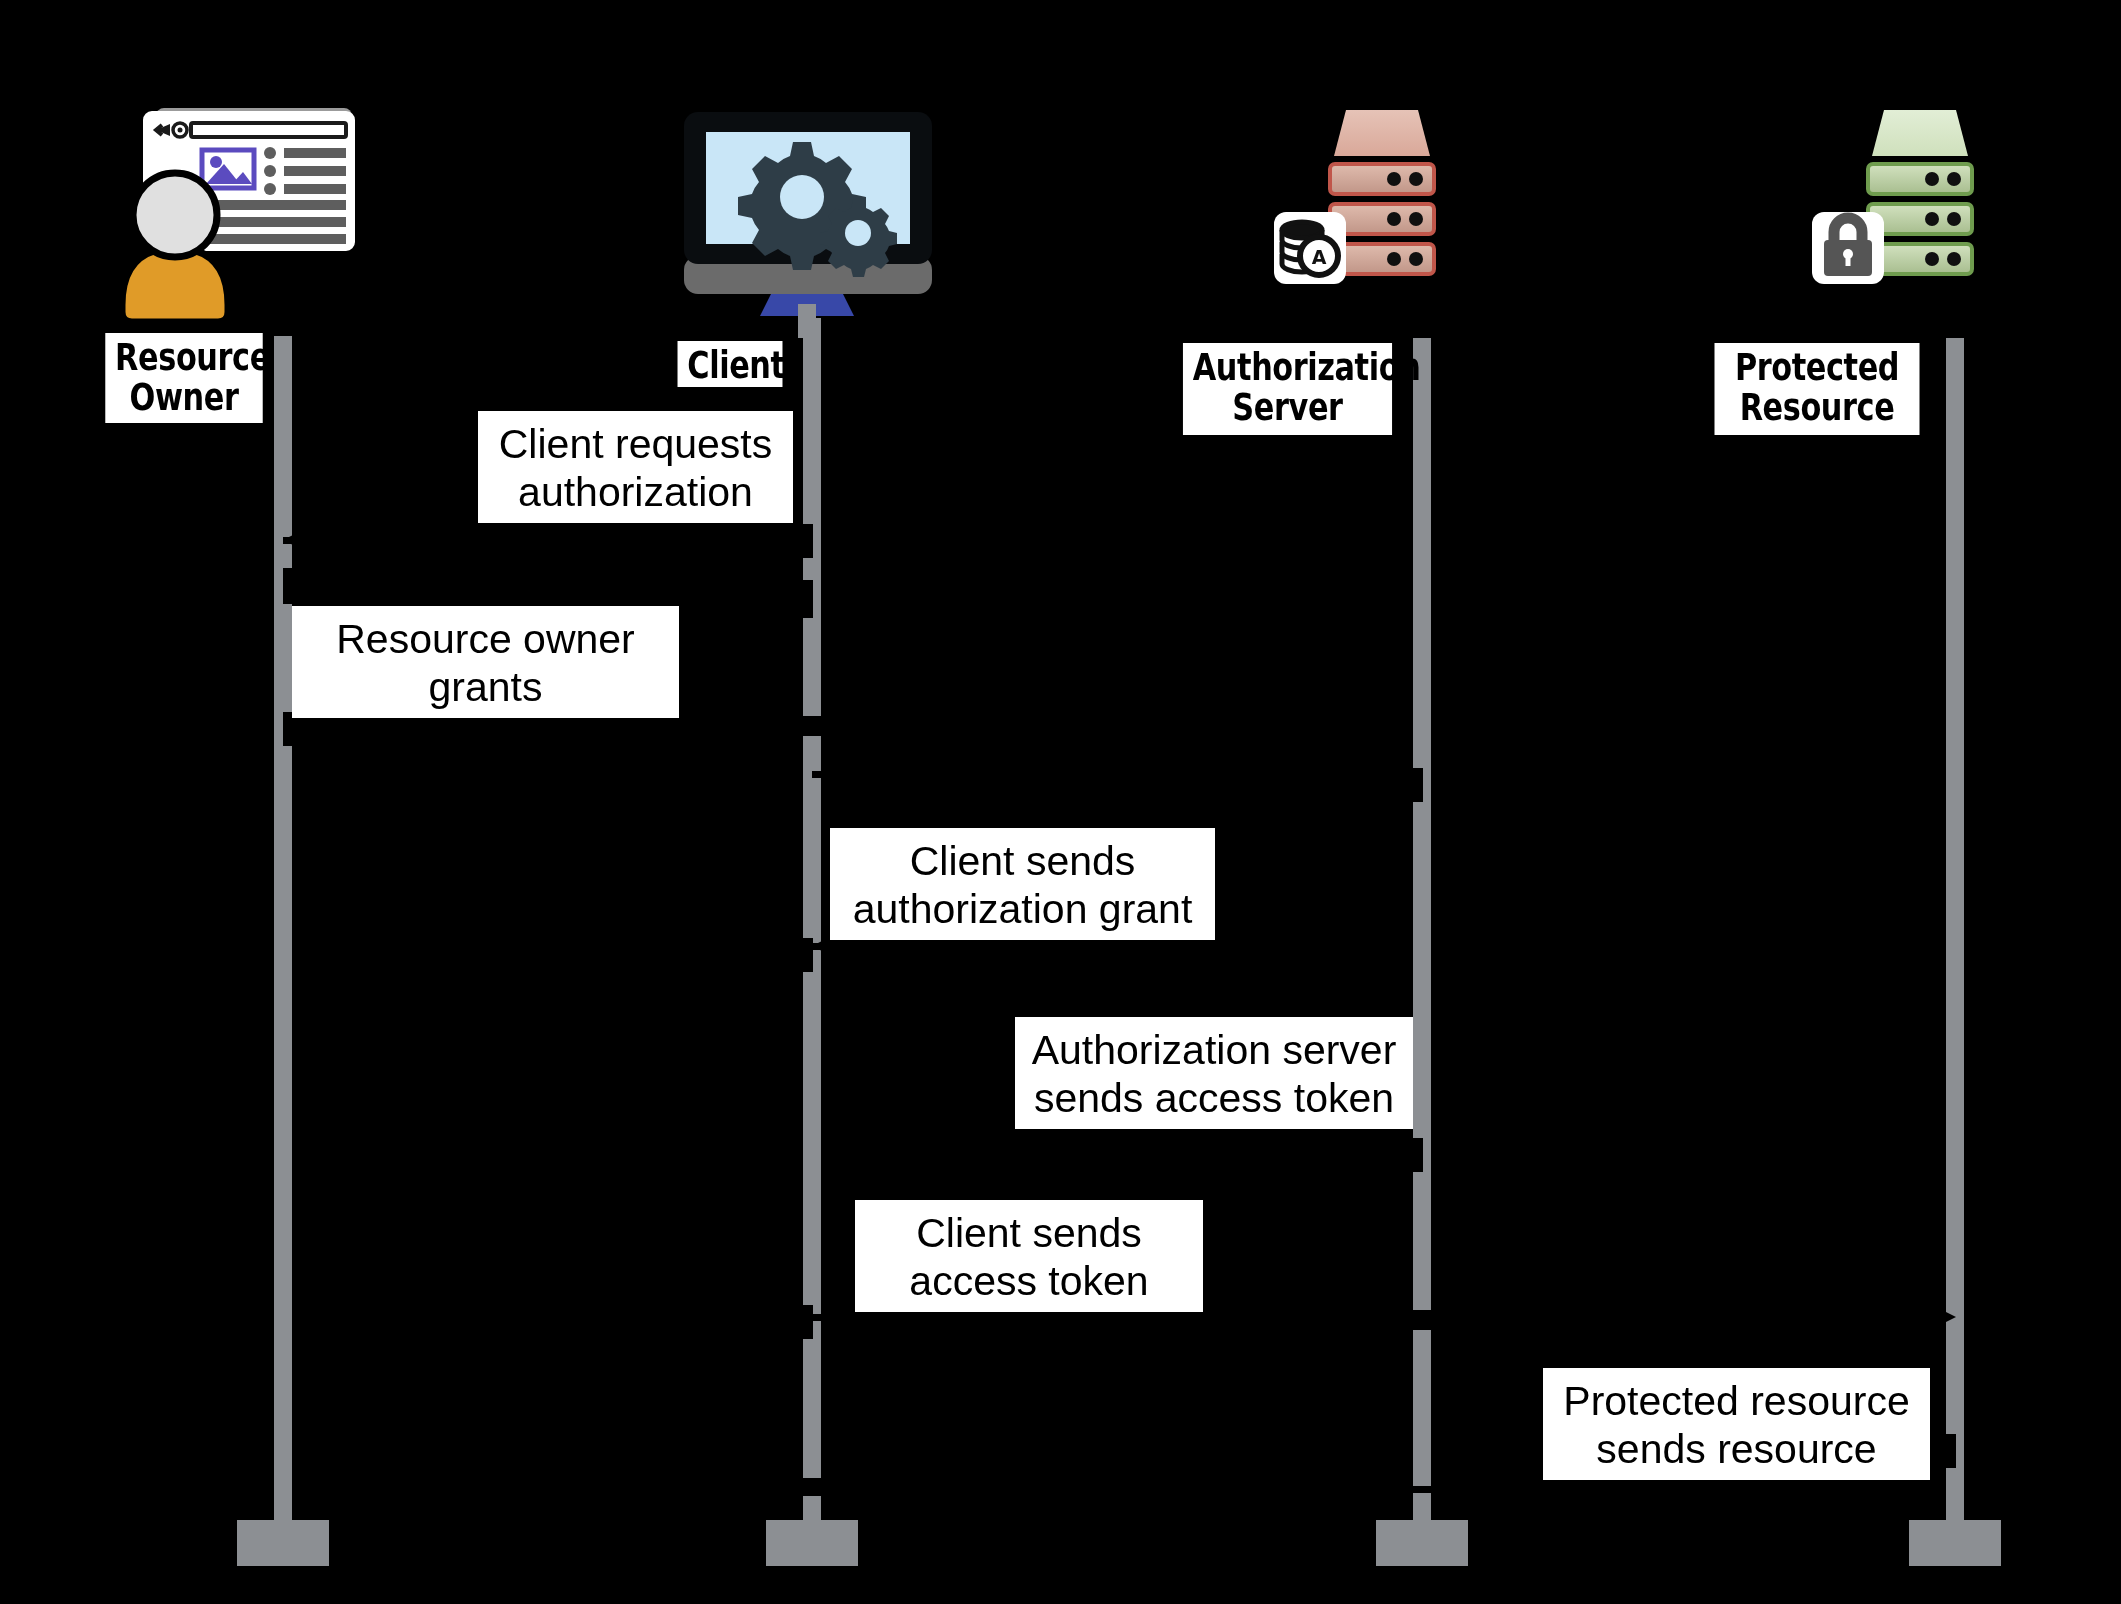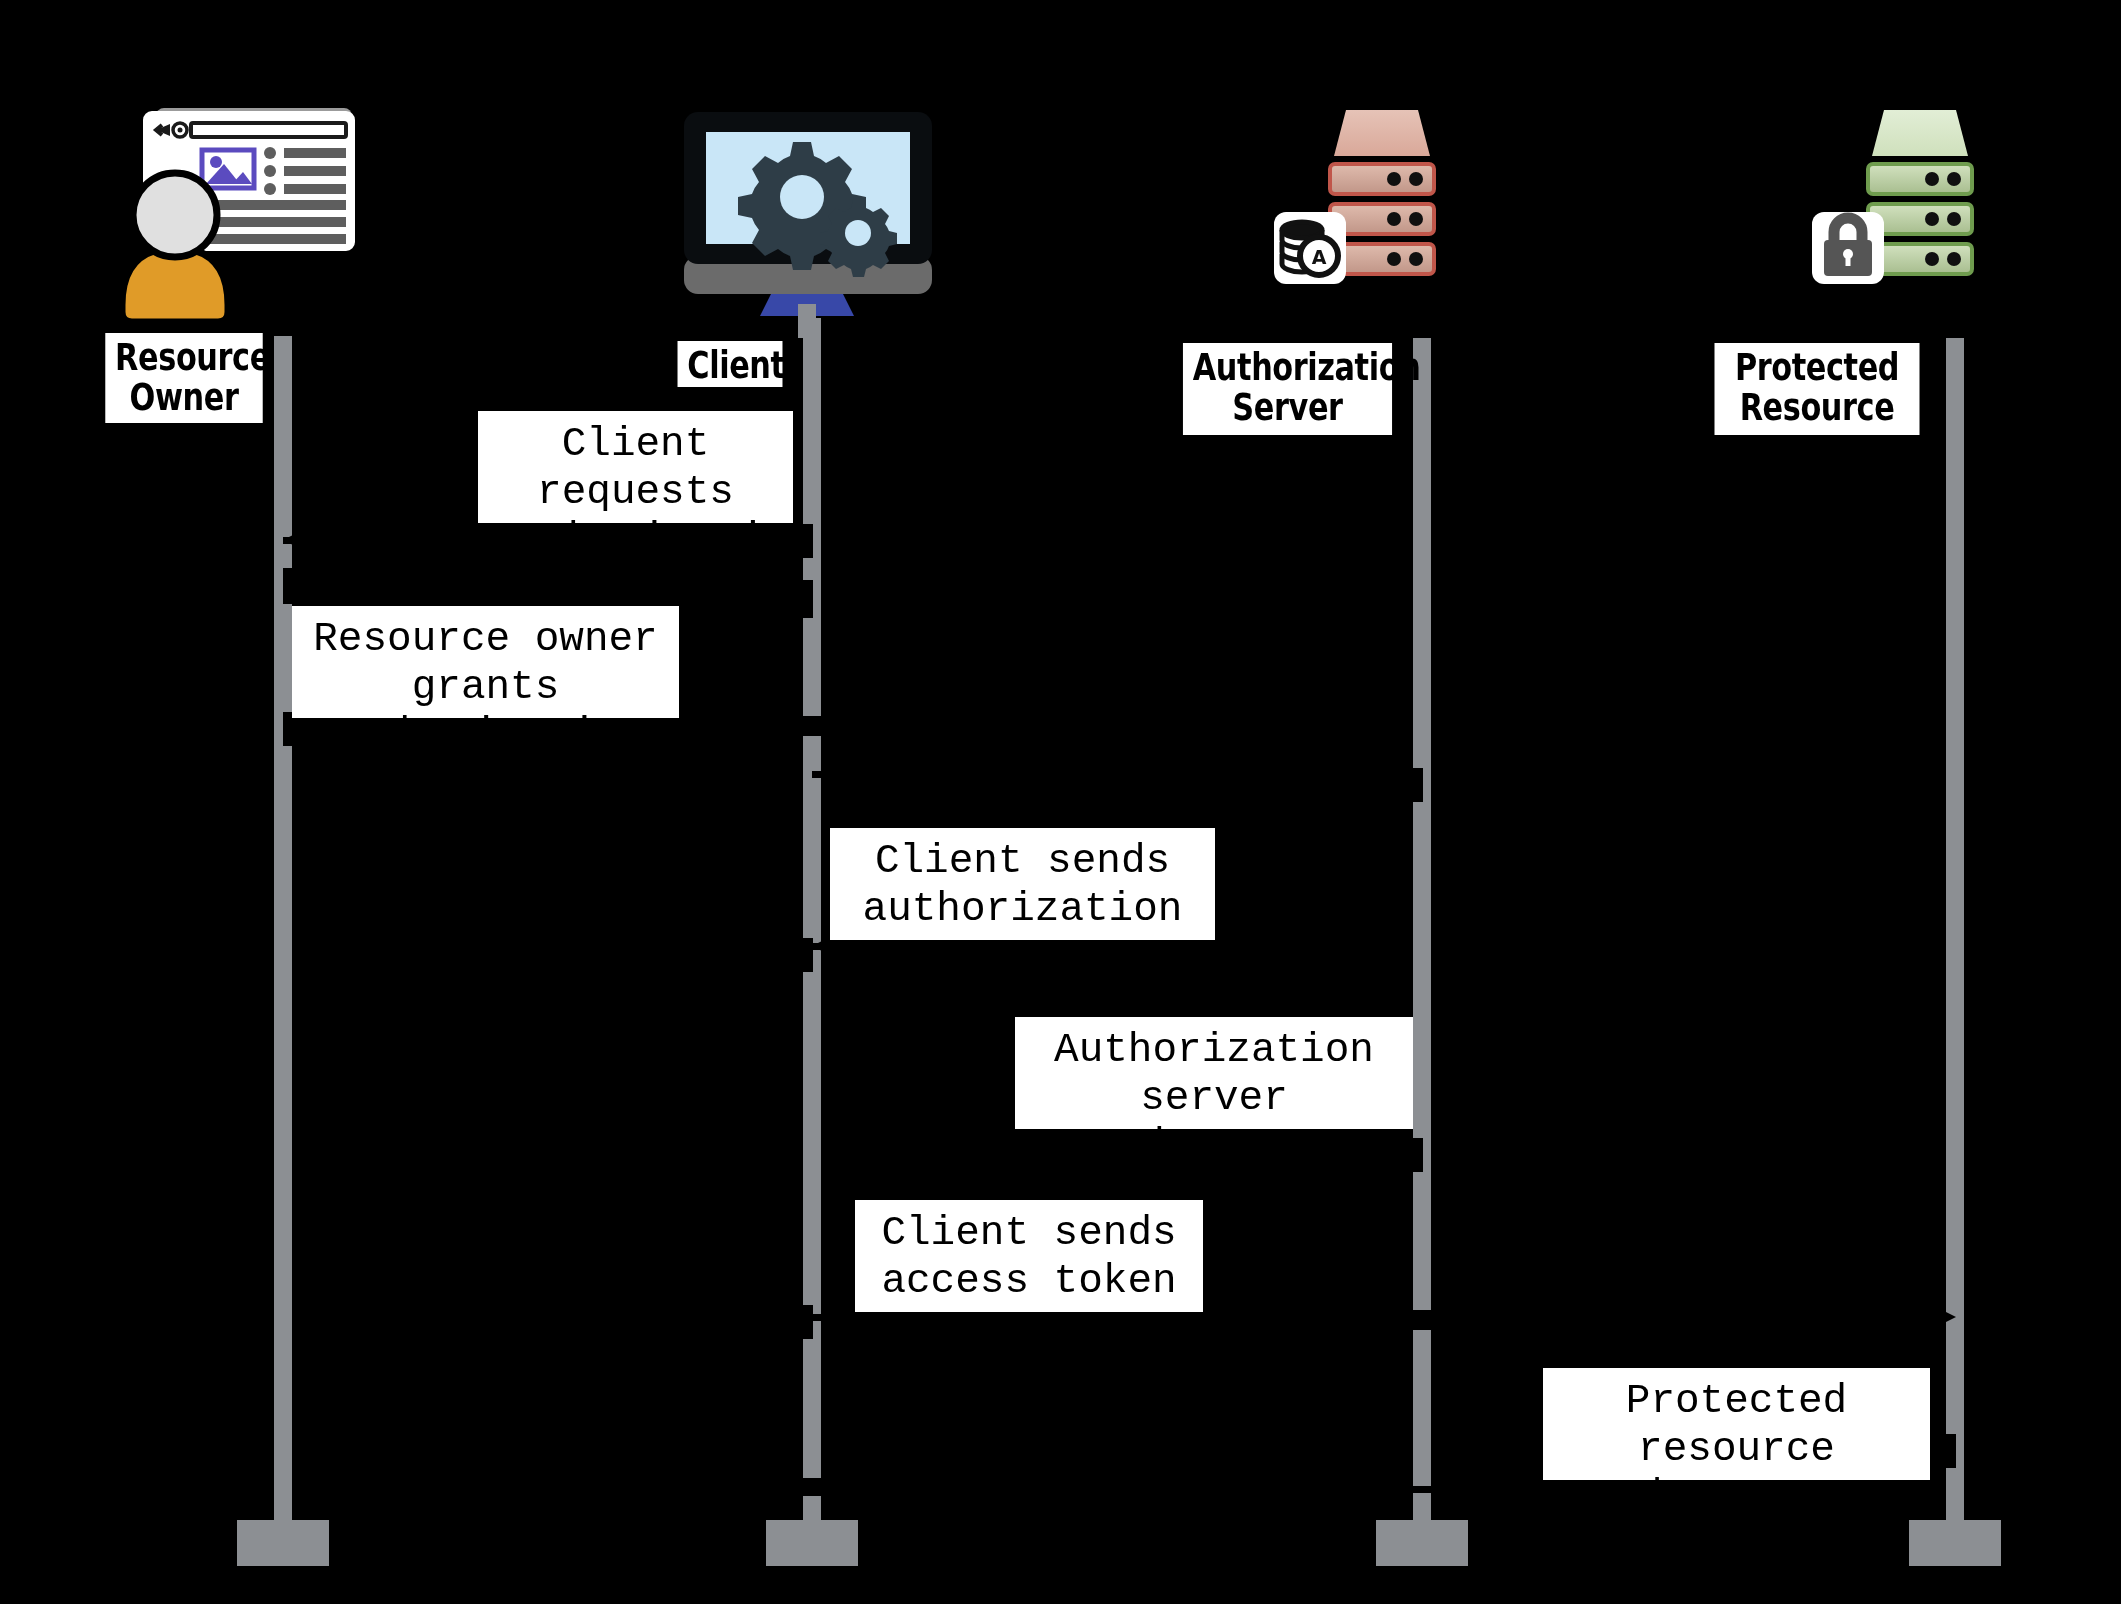--- a/index.html
+++ b/index.html
@@ -67,21 +67,21 @@
     box-sizing: border-box;
     transform: scaleX(0.82);
     white-space: pre-line;
   }
 
   
   .label-box {
     position: absolute;
     background: #ffffff;
     color: #000000;
-    font-family: Liberation Mono, monospace;
+    font-family: Liberation Sans, sans-serif;
     font-size: 41px;
     line-height: 1.16;
     text-align: center;
     padding: 10px 16px 14px 16px;
     box-sizing: border-box;
     white-space: pre-line;
   }
 
   
   .icon-wrap { position: absolute; }

